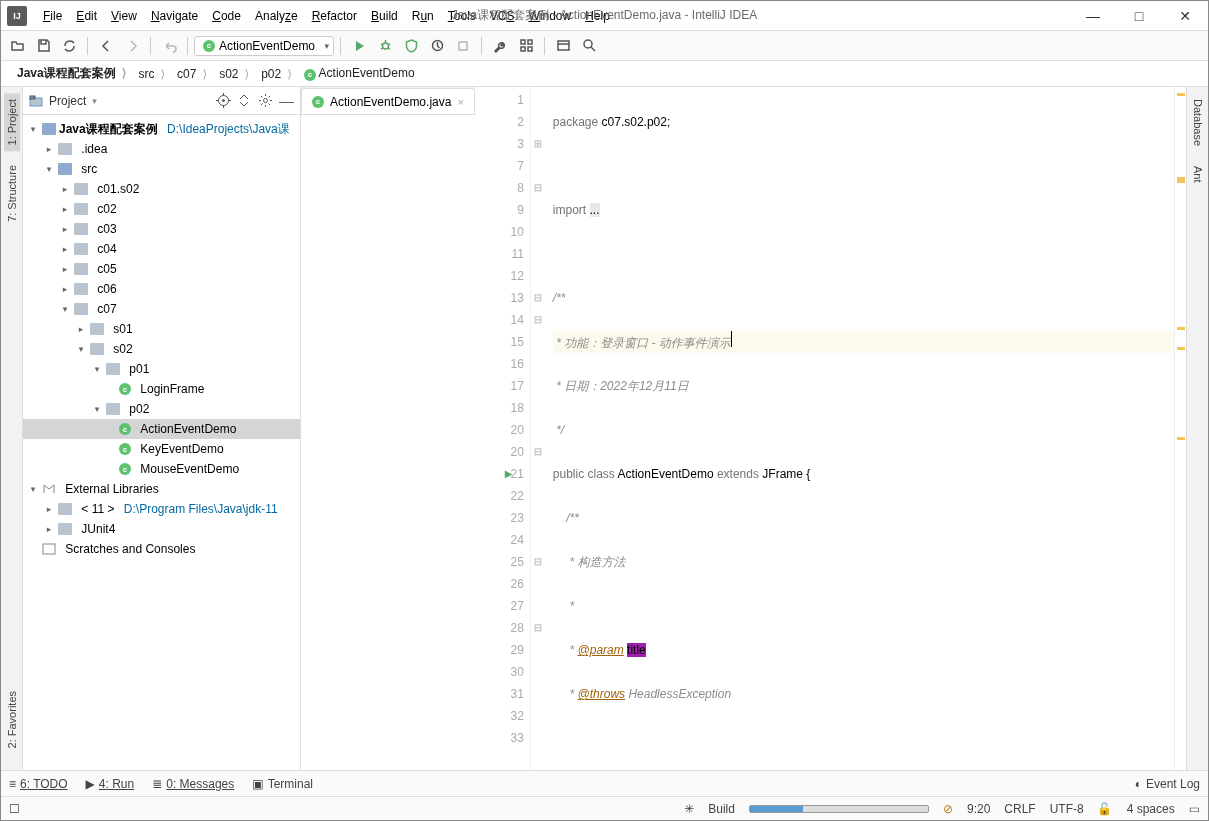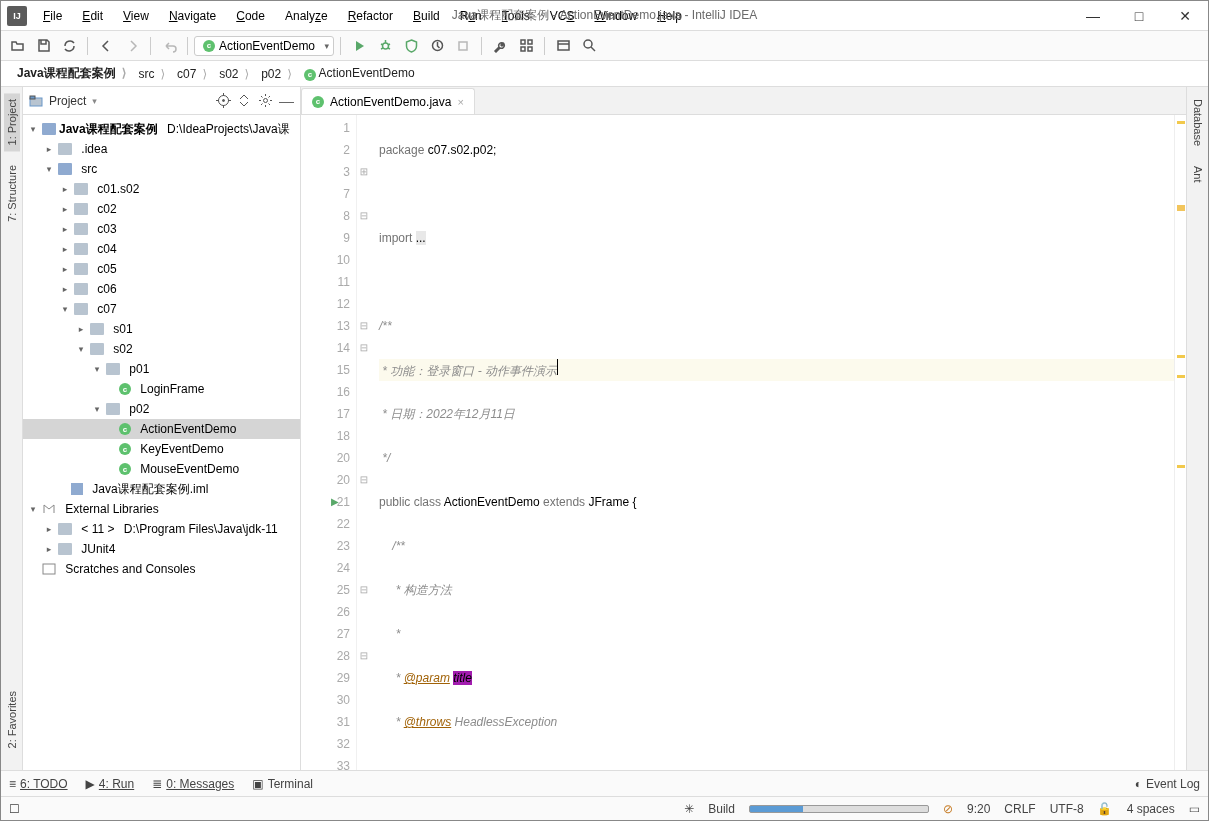--- a/index.html
+++ b/index.html
@@ -1,19 +1,19 @@
 <!DOCTYPE html>
 <html><head>
 <meta charset="utf-8">
 <style>
 *{box-sizing:border-box;margin:0;padding:0;font-family:"Segoe UI",Tahoma,sans-serif;font-size:12px;user-select:none}
 body{width:1209px;height:821px;background:#fff;display:flex;flex-direction:column;overflow:hidden;border:1px solid #888}
 .titlebar{height:30px;background:#fff;display:flex;align-items:center;border-bottom:1px solid #ddd}
 .app-icon{width:20px;height:20px;margin:0 6px;background:#5b5b5b;border-radius:2px;display:flex;align-items:center;justify-content:center;color:#fff;font-size:9px;font-weight:bold}
-.menubar{display:flex;gap:8px;padding-left:4px}
+.menubar{display:flex;gap:2px;padding-left:4px}
 .menubar span{padding:2px 6px;cursor:pointer}
 .menubar span u{text-decoration:underline}
 .title-text{position:absolute;left:50%;transform:translateX(-50%);color:#6a6a6a}
 .win-ctl{margin-left:auto;display:flex}
 .win-ctl div{width:46px;height:30px;display:flex;align-items:center;justify-content:center;font-size:14px;color:#333;font-family:Arial}
 .toolbar{height:30px;border-bottom:1px solid #ddd;display:flex;align-items:center;padding:0 4px;gap:2px;background:#fafafa}
 .tbtn{width:24px;height:24px;display:flex;align-items:center;justify-content:center;color:#555;border-radius:3px}
 .tbtn svg{stroke:#555;fill:none;stroke-width:1.5}
 .tsep{width:1px;height:18px;background:#ccc;margin:0 4px}
 .run-combo{border:1px solid #ccc;border-radius:3px;padding:2px 18px 2px 8px;background:#fff;position:relative;display:flex;align-items:center;gap:4px}
@@ -30,37 +30,37 @@
 .proj-header .spacer{flex:1}
 .proj-header svg{stroke:#555;fill:none}
 .tree{flex:1;overflow:auto;padding:4px 0}
 .tree-row{display:flex;align-items:center;height:20px;padding-right:6px;white-space:nowrap;gap:3px}
 .tree-row.sel{background:#d5d5d5}
 .tw{display:inline-block;width:12px;text-align:center;color:#666;font-size:9px}
 .fo{width:14px;height:12px;background:#b8c4d0;border-radius:1px;display:inline-block}
 .fo.blue{background:#8faad0}
 .cf{width:12px;height:12px;border-radius:50%;background:#5ec16e;display:inline-flex;align-items:center;justify-content:center;color:#fff;font-size:8px;font-weight:bold}
 .cf::before{content:"c"}
-.dim{color:#000000}
-.editor-area{flex:1;display:flex;flex-direction:column;min-width:0}
+.dim{color:#0369a1}
+.editor-area{flex:1;display:flex;flex-direction:row;min-width:0}
 .tabbar{height:28px;border-bottom:1px solid #ddd;display:flex;align-items:flex-end;background:#f2f2f2}
 .tab{height:26px;background:#fff;border:1px solid #ddd;border-bottom:none;padding:0 10px;display:flex;align-items:center;gap:6px;border-radius:3px 3px 0 0}
 .tab .x{color:#aaa;font-size:11px}
 .editor{flex:1;display:flex;font-family:"JetBrains Mono",Consolas,monospace;font-size:13px;overflow:auto;line-height:22px}
 .gutter{width:56px;text-align:right;color:#aaa;padding:2px 6px 2px 0;background:#fff;border-right:1px solid #f0f0f0;flex-shrink:0}
 .gutter div{height:22px}
 .fold-col{width:14px;padding-top:2px;flex-shrink:0}
 .fold-col div{height:22px;color:#aaa;font-size:10px;text-align:center}
 .code{flex:1;padding:2px 0 2px 8px;white-space:pre}
 .code div{height:22px}
 .kw{color:#737373}
 .com{color:#8c8c8c;font-style:italic}
 .ann{color:#a16207;font-style:italic;text-decoration:underline}
 .hl-line{background:#fcfaed}
-.hi-param{background:#a21caf;font-style:italic}
+.hi-param{background:#a21caf;}
 .run-mark{position:relative}
 .run-mark::before{content:"▶";position:absolute;left:-48px;color:#59a869;font-size:10px}
 .error-stripe{width:12px;background:#fff;border-left:1px solid #eee;flex-shrink:0;position:relative}
 .stripe{position:absolute;left:2px;width:8px;height:3px}
 .bottom-bar{height:26px;border-top:1px solid #ddd;display:flex;align-items:center;padding:0 8px;gap:18px;background:#fafafa;color:#444}
 .bottom-bar .bb{display:flex;align-items:center;gap:4px}
 .status-bar{height:24px;border-top:1px solid #ddd;display:flex;align-items:center;padding:0 8px;gap:14px;background:#fafafa;color:#444;font-size:11px}
 .status-bar .sp{flex:1}
 .progress{width:180px;height:8px;border:1px solid #999;border-radius:2px;background:linear-gradient(to right,#5b9bd5 30%,#ddd 30%)}
 </style>
@@ -240,21 +240,20 @@
       <div class="tree-row" style="padding-left:36px"><span class="tw">▸</span><span class="fo"></span>&nbsp;<span>c06</span></div>
       <div class="tree-row" style="padding-left:36px"><span class="tw">▾</span><span class="fo"></span>&nbsp;<span>c07</span></div>
       <div class="tree-row" style="padding-left:52px"><span class="tw">▸</span><span class="fo"></span>&nbsp;<span>s01</span></div>
       <div class="tree-row" style="padding-left:52px"><span class="tw">▾</span><span class="fo"></span>&nbsp;<span>s02</span></div>
       <div class="tree-row" style="padding-left:68px"><span class="tw">▾</span><span class="fo"></span>&nbsp;<span>p01</span></div>
       <div class="tree-row" style="padding-left:96px"><span class="cf"></span>&nbsp;<span>LoginFrame</span></div>
       <div class="tree-row" style="padding-left:68px"><span class="tw">▾</span><span class="fo"></span>&nbsp;<span>p02</span></div>
       <div class="tree-row sel" style="padding-left:96px"><span class="cf"></span>&nbsp;<span>ActionEventDemo</span></div>
       <div class="tree-row" style="padding-left:96px"><span class="cf"></span>&nbsp;<span>KeyEventDemo</span></div>
       <div class="tree-row" style="padding-left:96px"><span class="cf"></span>&nbsp;<span>MouseEventDemo</span></div>
-      <div class="tree-row" style="padding-left:36px"><span style="width:12px;height:12px;background:#8faad0;display:inline-block;margin-left:12px"></span>&nbsp;<span>Java课程配套案例.iml</span></div>
       <div class="tree-row" style="padding-left:4px"><span class="tw">▾</span><svg width="14" height="12">
             <path d="M2 10V2l5 4 5-4v8" stroke="#888" fill="none"></path>
           </svg>&nbsp;<span>External Libraries</span></div>
       <div class="tree-row" style="padding-left:20px"><span class="tw">▸</span><span class="fo"></span>&nbsp;<span>&lt; 11 &gt;</span>&nbsp;<span class="dim">D:\Program Files\Java\jdk-11</span></div>
       <div class="tree-row" style="padding-left:20px"><span class="tw">▸</span><span class="fo"></span>&nbsp;<span>JUnit4</span></div>
       <div class="tree-row" style="padding-left:4px"><span class="tw"></span><svg width="14" height="12">
             <rect x="1" y="1" width="12" height="10" stroke="#888" fill="none"></rect>
           </svg>&nbsp;<span>Scratches and Consoles</span></div>
     </div>
   </div>

